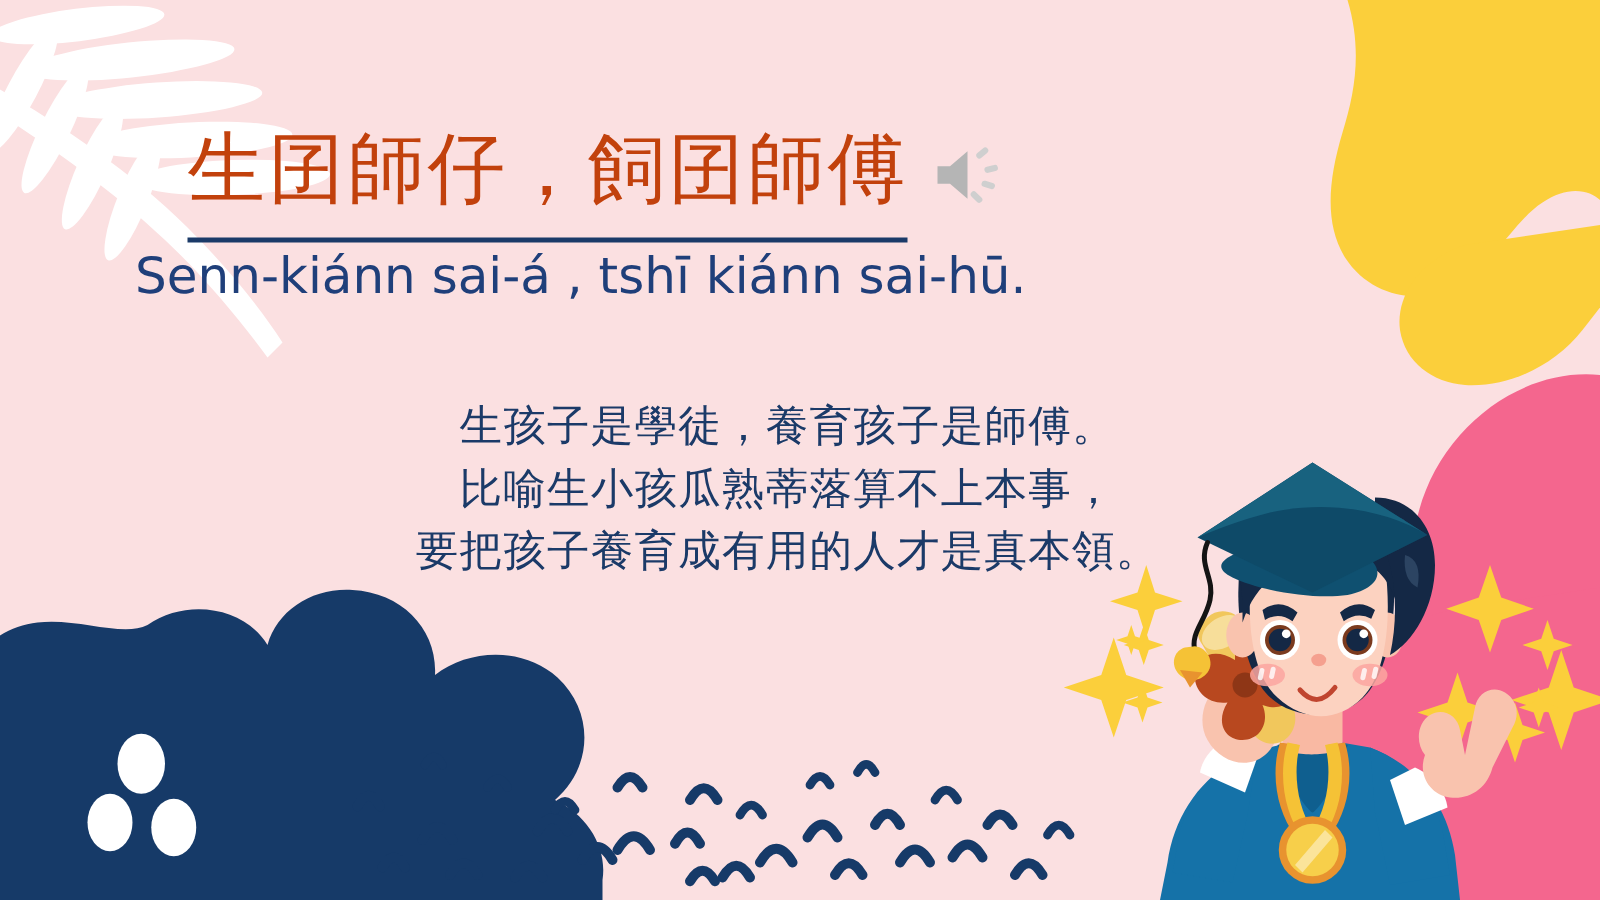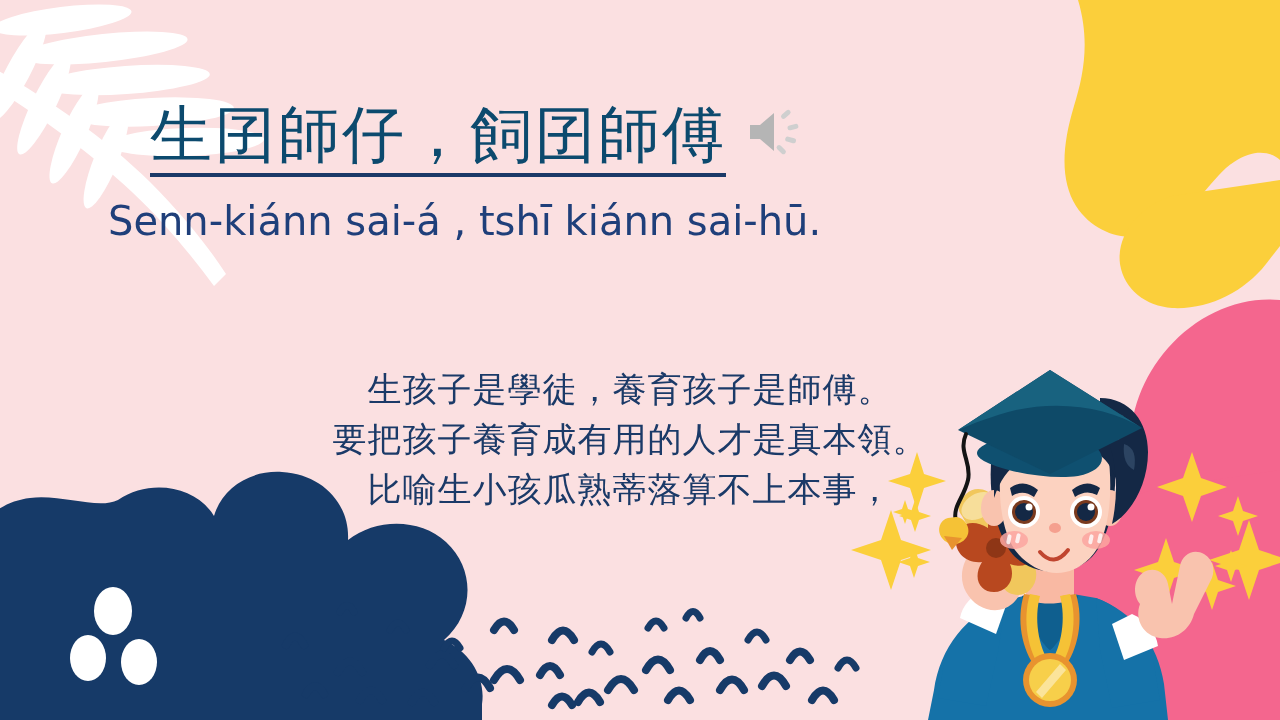--- a/index.html
+++ b/index.html
@@ -32,24 +32,24 @@
     top: 104px;
     display: flex;
     align-items: center;
     gap: 20px;
   }
   .title-text {
     font-family: "DejaVu Sans", "Liberation Sans", sans-serif;
     font-size: 62px;
     line-height: 1.0;
     letter-spacing: 2px;
-    color: #0c4a6e;
+    color: #c2410c;
     white-space: nowrap;
     border-bottom: 4px solid #1b3a68;
-    padding-bottom: 7px;
+    padding-bottom: 24px;
   }
   .speaker-icon {
     margin-top: -14px;
     flex: 0 0 auto;
   }
 
   .romanization {
     position: absolute;
     left: 108px;
     top: 196px;
@@ -62,21 +62,20 @@
   }
 
   .body-block {
     position: absolute;
     left: 0;
     top: 316px;
     width: 1280px;
     text-align: center;
     padding-right: 20px;
     box-sizing: border-box;
-    margin-top: 48px;
   }
   .body-line {
     font-family: "DejaVu Serif", "Liberation Serif", serif;
     font-size: 34px;
     line-height: 50px;
     letter-spacing: 1px;
     color: #1b3a68;
     white-space: nowrap;
   }
 </style>
@@ -295,17 +294,17 @@
           <rect x="33" y="37" width="11" height="5" rx="2.5" transform="rotate(44 33 37)"></rect>
         </g>
       </svg>
     </span>
   </div>
 
   <div class="romanization">Senn-kiánn sai-á , tshī kiánn sai-hū.</div>
 
   <div class="body-block">
     <div class="body-line">生孩子是學徒，養育孩子是師傅。</div>
+    <div class="body-line">比喻生小孩瓜熟蒂落算不上本事，</div>
     <div class="body-line">要把孩子養育成有用的人才是真本領。</div>
-    <div class="body-line">比喻生小孩瓜熟蒂落算不上本事，</div>
   </div>
 
 </div>
 
 </body></html>

